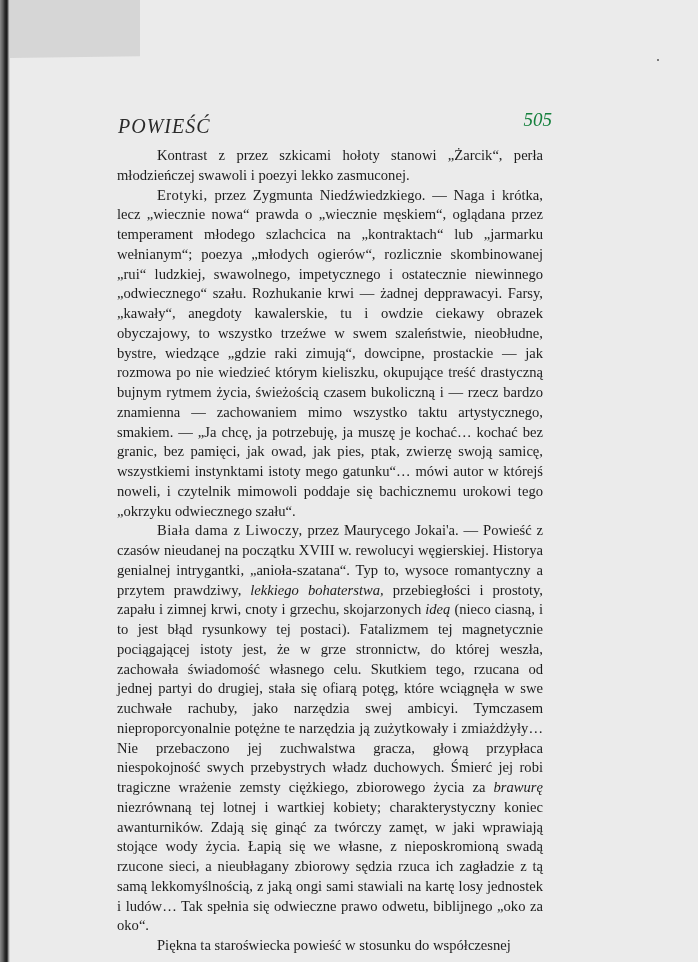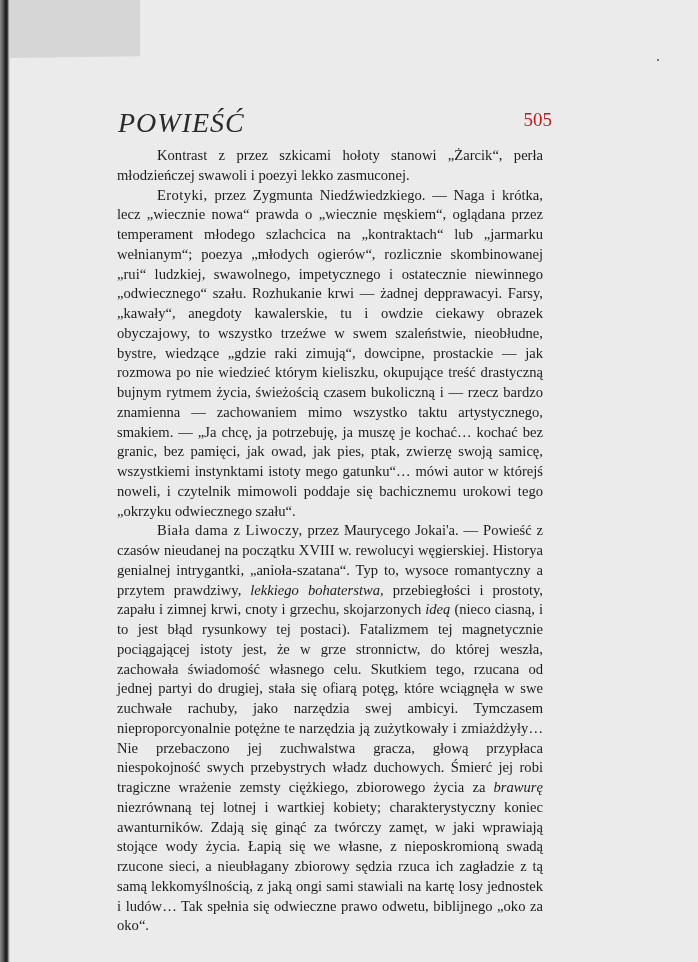--- a/index.html
+++ b/index.html
@@ -36,32 +36,33 @@
       transform-origin: top left;
     }
     .page-header {
       position: absolute;
       left: 118px; top: 107px;
       width: 434px;
       height: 30px;
     }
     .running-title {
       position: absolute;
-      left: 0; top: 0;
+      left: 0; top: 8px;
       font-style: italic;
-      font-size: 28px;
+      font-size: 20px;
       letter-spacing: 1px;
       color: #2a2a2a;
       text-align: right;
     }
     .page-number {
       position: absolute;
       right: 0; top: 2px;
+      font-style: italic;
       font-size: 19px;
-      color: #b91c1c;
+      color: #15803d;
     }
     .body-text {
       position: absolute;
       left: 117px; top: 146px;
       width: 426px;
       font-size: 14.6px;
       line-height: 19.75px;
       text-align: justify;
       color: #1c1c1c;
     }
@@ -98,16 +99,19 @@
 <div class="body-text">
   <p>
     <span>Kontrast z przez szkicami hołoty stanowi „Żarcik“, perła młodzieńczej swawoli i poezyi lekko zasmuconej.</span>
   </p>
   <p>
     <span class="bold-title">Erotyki,</span><span> przez Zygmunta Niedźwiedzkiego. — Naga i krótka, lecz „wiecznie nowa“ prawda o „wiecznie męskiem“, oglądana przez temperament młodego szlachcica na „kontraktach“ lub „jarmarku wełnianym“; poezya „młodych ogierów“, rozlicznie skombinowanej „rui“ ludzkiej, swawolnego, impetycznego i ostatecznie niewinnego „odwiecznego“ szału. Rozhukanie krwi — żadnej depprawacyi. Farsy, „kawały“, anegdoty kawalerskie, tu i owdzie ciekawy obrazek obyczajowy, to wszystko trzeźwe w swem szaleństwie, nieobłudne, bystre, wiedzące „gdzie raki zimują“, dowcipne, prostackie — jak rozmowa po nie wiedzieć którym kieliszku, okupujące treść drastyczną bujnym rytmem życia, świeżością czasem bukoliczną i — rzecz bardzo znamienna — zachowaniem mimo wszystko taktu artystycznego, smakiem. — „Ja chcę, ja potrzebuję, ja muszę je kochać… kochać bez granic, bez pamięci, jak owad, jak pies, ptak, zwierzę swoją samicę, wszystkiemi instynktami istoty mego gatunku“… mówi autor w którejś noweli, i czytelnik mimowoli poddaje się bachicznemu urokowi tego „okrzyku odwiecznego szału“.</span>
   </p>
   <p>
     <span class="bold-title">Biała dama z Liwoczy,</span><span> przez Maurycego Jokai'a. — Powieść z czasów nieudanej na początku XVIII w. rewolucyi węgierskiej. Historya genialnej intrygantki, „anioła-szatana“. Typ to, wysoce romantyczny a przytem prawdziwy, </span><span class="italic">lekkiego bohaterstwa,</span><span> przebiegłości i prostoty, zapału i zimnej krwi, cnoty i grzechu, skojarzonych </span><span class="italic">ideą</span><span> (nieco ciasną, i to jest błąd rysunkowy tej postaci). Fatalizmem tej magnetycznie pociągającej istoty jest, że w grze stronnictw, do której weszła, zachowała świadomość własnego celu. Skutkiem tego, rzucana od jednej partyi do drugiej, stała się ofiarą potęg, które wciągnęła w swe zuchwałe rachuby, jako narzędzia swej ambicyi. Tymczasem nieproporcyonalnie potężne te narzędzia ją zużytkowały i zmiażdżyły… Nie przebaczono jej zuchwalstwa gracza, głową przypłaca niespokojność swych przebystrych władz duchowych. Śmierć jej robi tragiczne wrażenie zemsty ciężkiego, zbiorowego życia za </span><span class="italic">brawurę</span><span> niezrównaną tej lotnej i wartkiej kobiety; charakterystyczny koniec awanturników. Zdają się ginąć za twórczy zamęt, w jaki wprawiają stojące wody życia. Łapią się we własne, z nieposkromioną swadą rzucone sieci, a nieubłagany zbiorowy sędzia rzuca ich zagładzie z tą samą lekkomyślnością, z jaką ongi sami stawiali na kartę losy jednostek i ludów… Tak spełnia się odwieczne prawo odwetu, biblijnego „oko za oko“.</span>
   </p>
+  <p>
+    <span>Piękna ta staroświecka powieść w stosunku do współczesnej</span>
+  </p>
 </div>
 
 <div class="speck" style="left:657px; top:59px;"></div>
 <div class="speck" style="left:193px; top:850px;"></div>
 
 </body></html>

